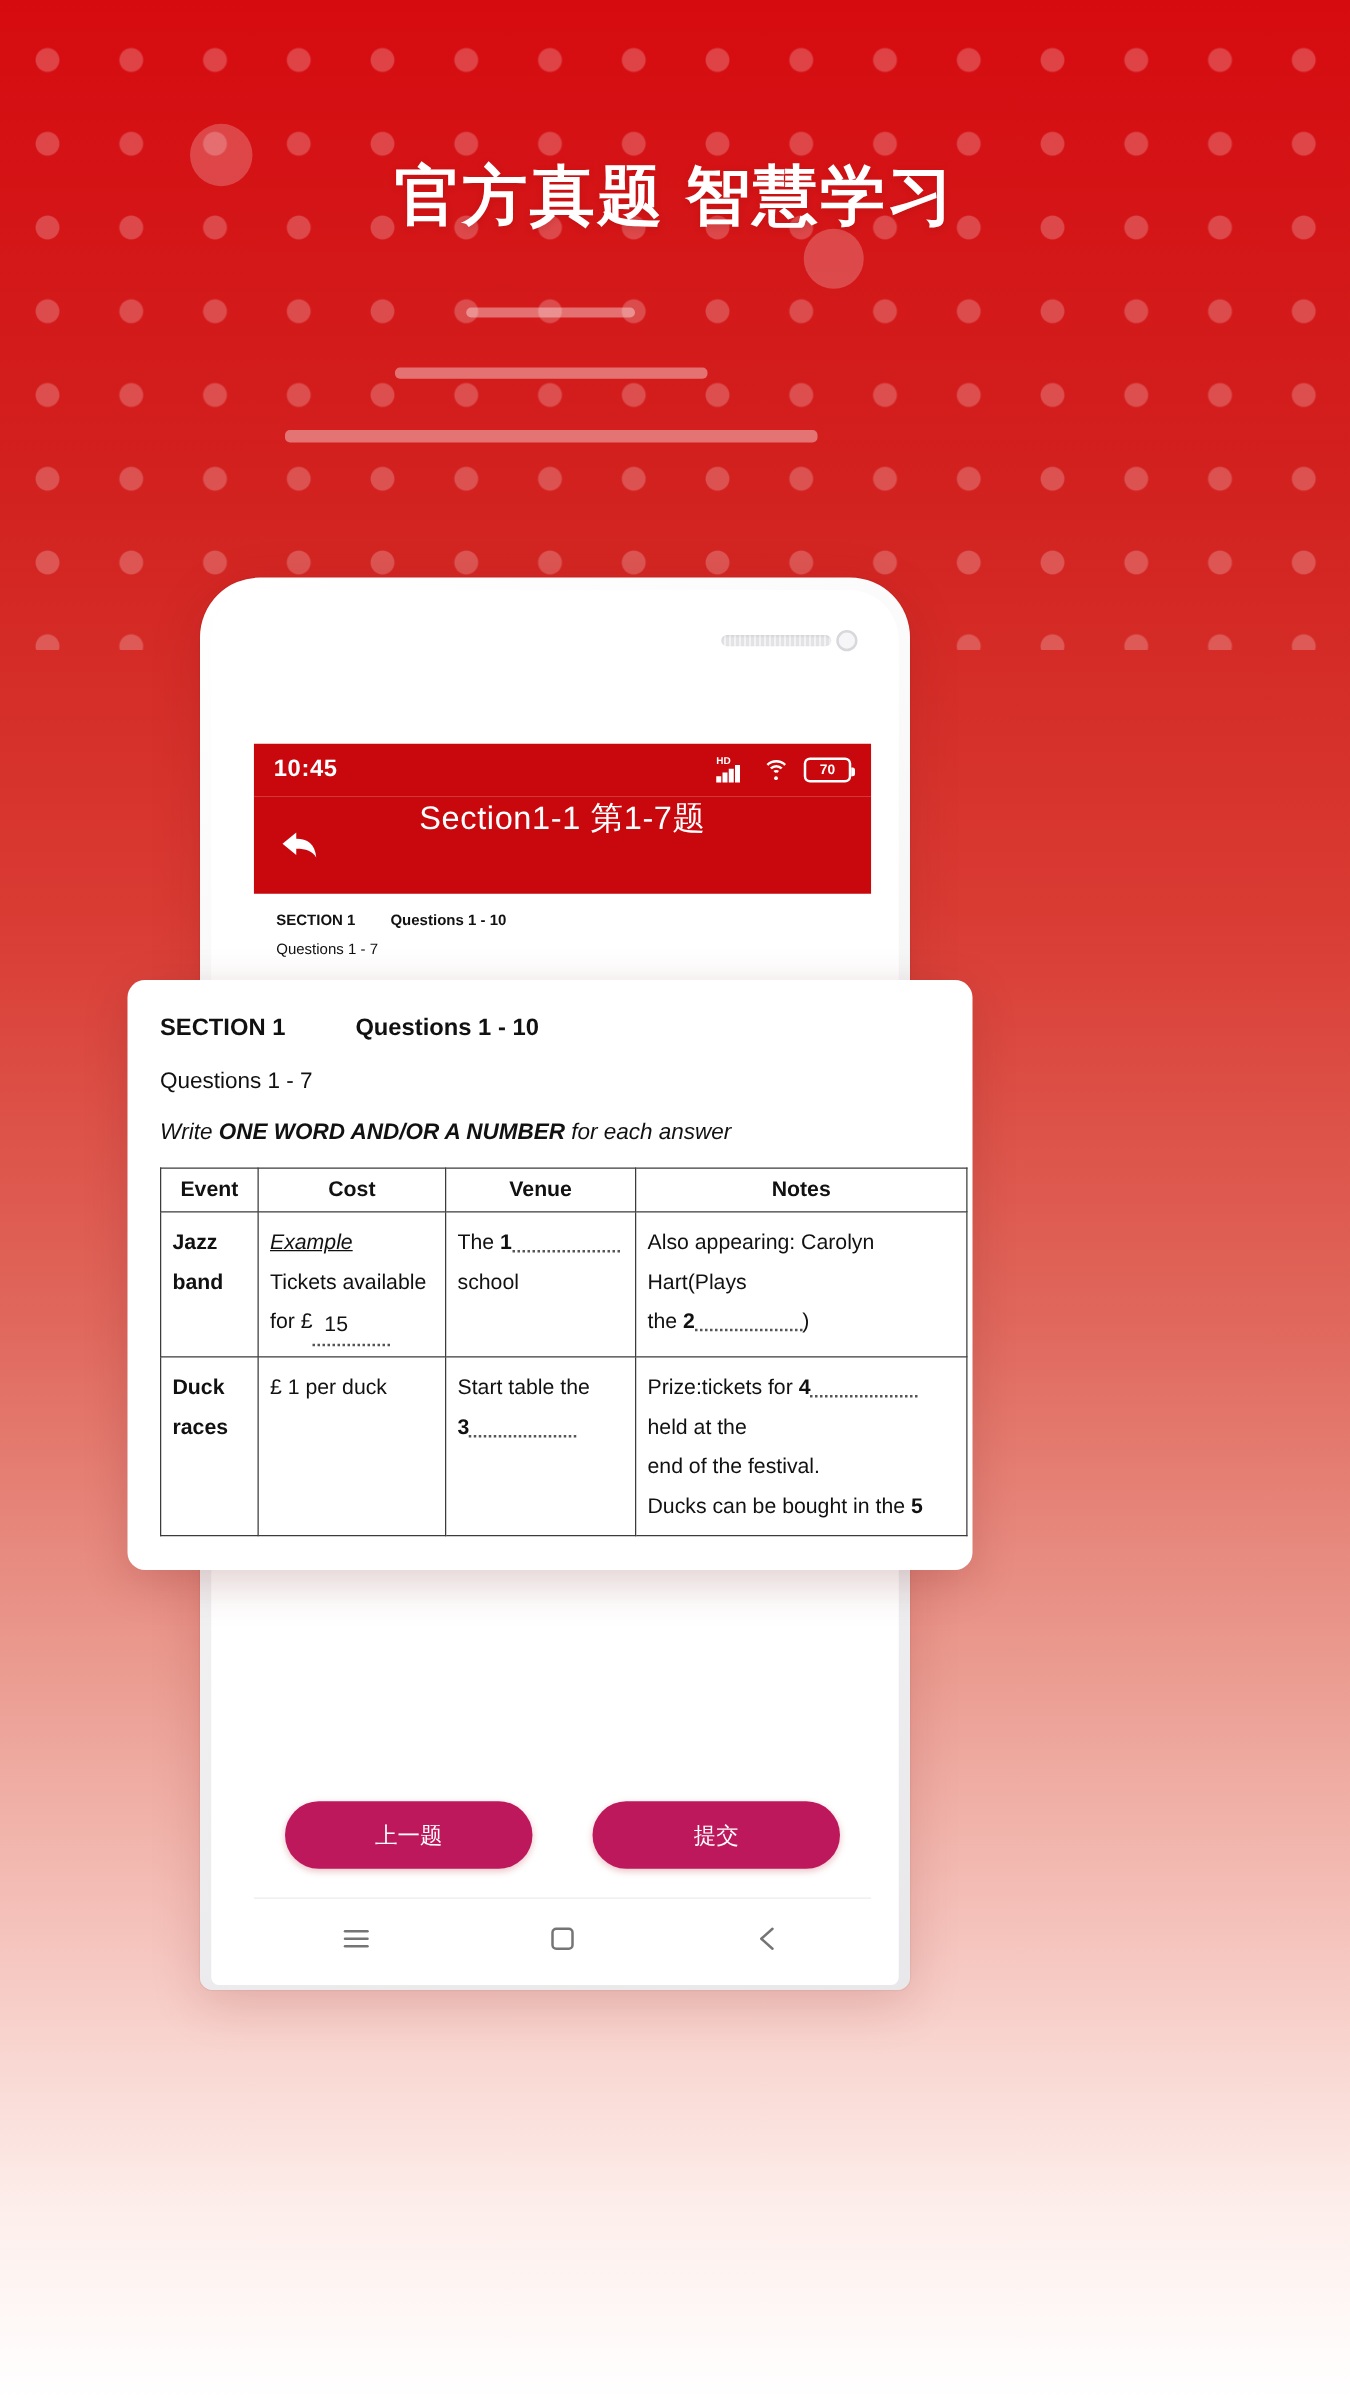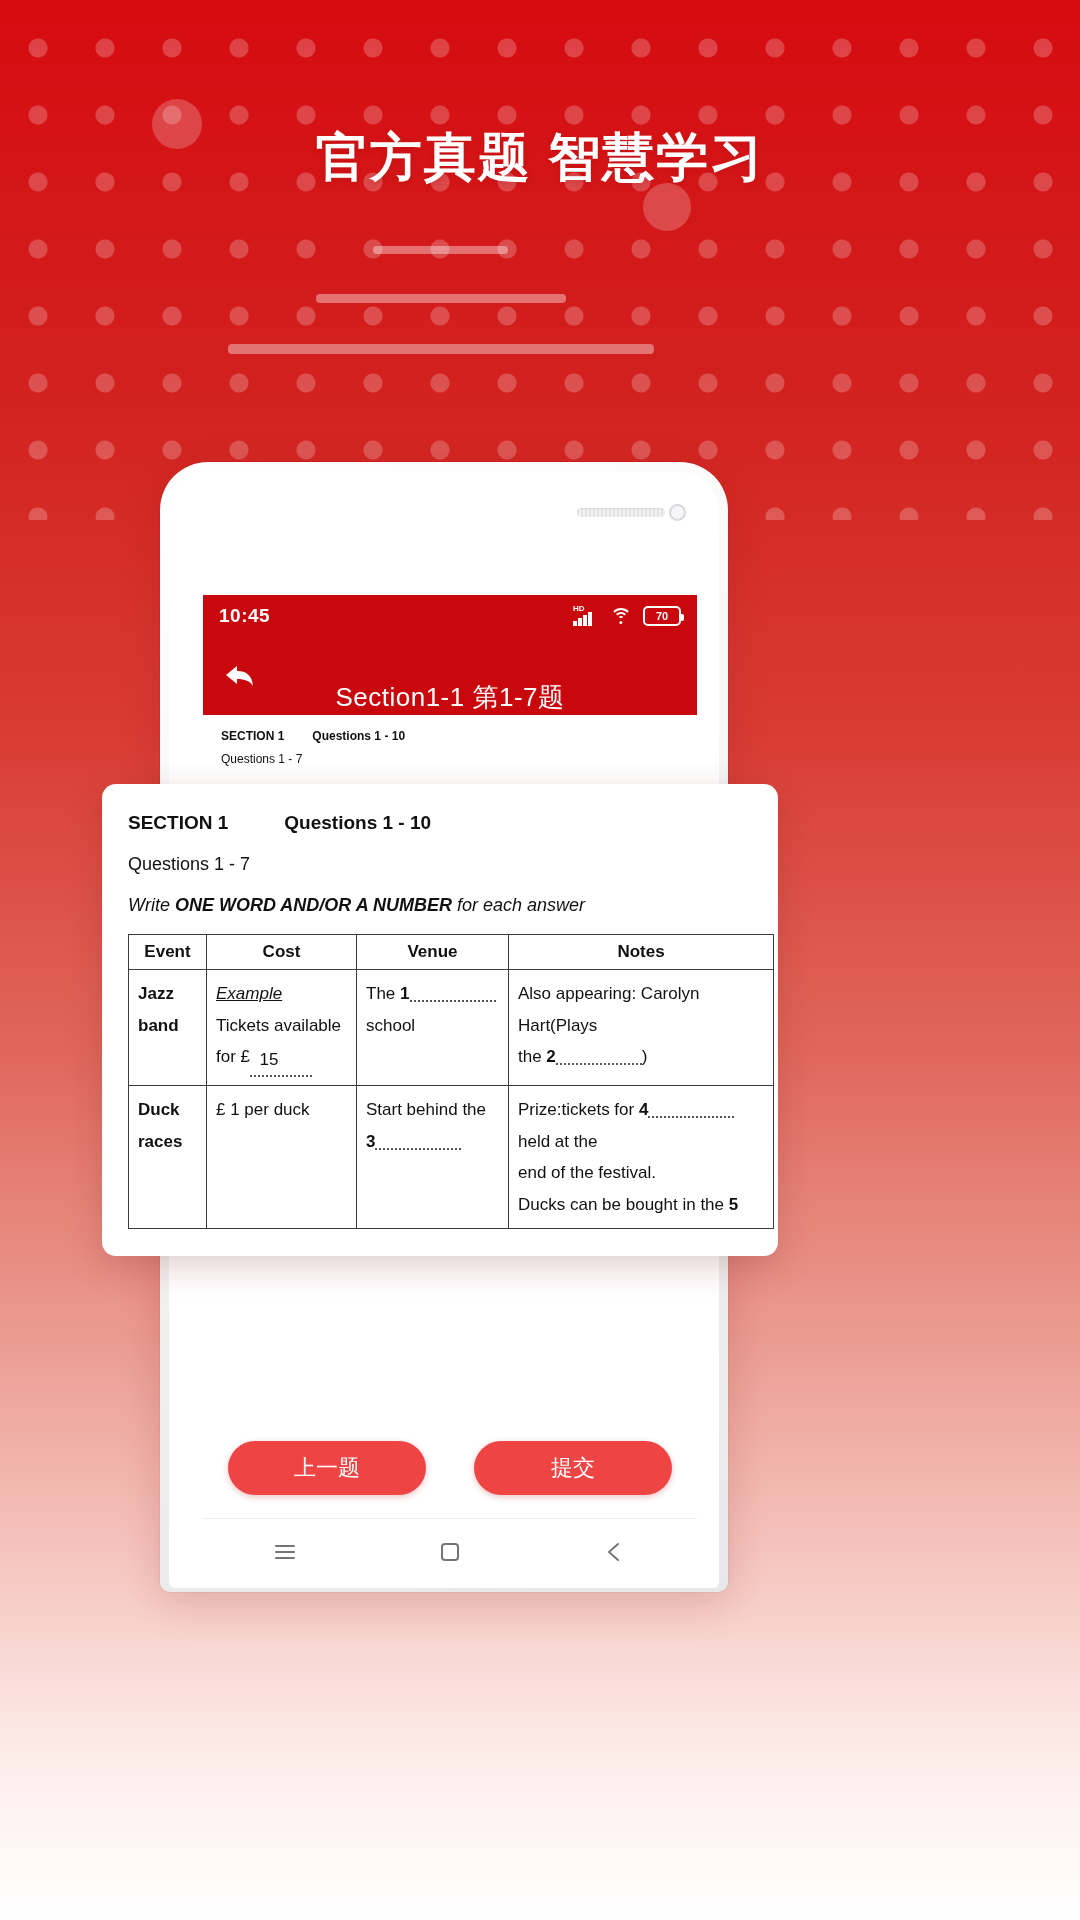--- a/index.html
+++ b/index.html
@@ -114,21 +114,21 @@
   .wifi .w2 { width:14px; height:14px; top:6px; }
   .wifi .w3 { width:6px;  height:6px;  top:10px; }
   .wifi .dot { position:absolute; left:50%; bottom:0; transform:translateX(-50%); width:3.4px; height:3.4px; border-radius:50%; background:#fff; border:0; }
 
   .batt { position:relative; width:38px; height:20px; border:2px solid #fff; border-radius:5px; display:flex; align-items:center; justify-content:center; }
   .batt:after { content:""; position:absolute; right:-5px; top:6px; width:3px; height:7px; background:#fff; border-radius:0 2px 2px 0; }
   .batt span { font-size:11px; font-weight:bold; line-height:1; }
 
   .appbar {
     height:78px; background:#c9080e;
-    display:flex; align-items:flex-end;
+    display:flex; align-items:flex-start;
     position:relative;
   }
   .back-icon { position:absolute; left:20px; top:50%; transform:translateY(-50%); width:34px; height:34px; }
   .appbar-title {
     width:100%; text-align:center; color:#ffffff;
     font-size:26px; letter-spacing:0.5px;
   }
 
   .tabs {
     height:52px; background:#f3f3f3;
@@ -151,22 +151,22 @@
   .paper .row1 { font-size:12px; font-weight:bold; color:#111; display:flex; gap:28px; }
   .paper .row2 { font-size:12px; color:#111; margin-top:9px; }
 
   
   .btn-row {
     position:absolute; left:0; top:880px; width:494px;
     display:flex; justify-content:center; gap:48px;
   }
   .btn {
     width:198px; height:54px; border-radius:30px;
-    background:#ef4444; color:#ffffff;
-    font-size:22px; display:flex; align-items:center; justify-content:center;
+    background:#be185d; color:#ffffff;
+    font-size:18px; display:flex; align-items:center; justify-content:center;
     border:none; cursor:pointer;
     box-shadow:0 2px 6px rgba(170,10,20,0.25);
   }
   .navbar {
     position:absolute; left:0; top:957px; width:494px; height:70px;
     border-top:1px solid #ececec;
     display:flex; align-items:center; justify-content:space-around;
     background:#ffffff;
   }
   .nav-ico { color:#757575; }
@@ -359,21 +359,21 @@
 
         <tr>
           <td>
             <span class="cellline ev">Duck</span>
             <span class="cellline ev">races</span>
           </td>
           <td>
             <span class="cellline">£ 1 per duck</span>
           </td>
           <td>
-            <span class="cellline">Start behind the</span>
+            <span class="cellline">Start table the</span>
             <span class="cellline"><b>3</b><span class="blank b-md"></span></span>
           </td>
           <td>
             <span class="cellline"><span>Prize:tickets for </span><b>4</b><span class="blank b-md"></span><span>held at the</span></span>
             <span class="cellline">end of the festival.</span>
             <span class="cellline"><span>Ducks can be bought in the </span><b>5</b></span>
           </td>
         </tr>
 
       </tbody>

